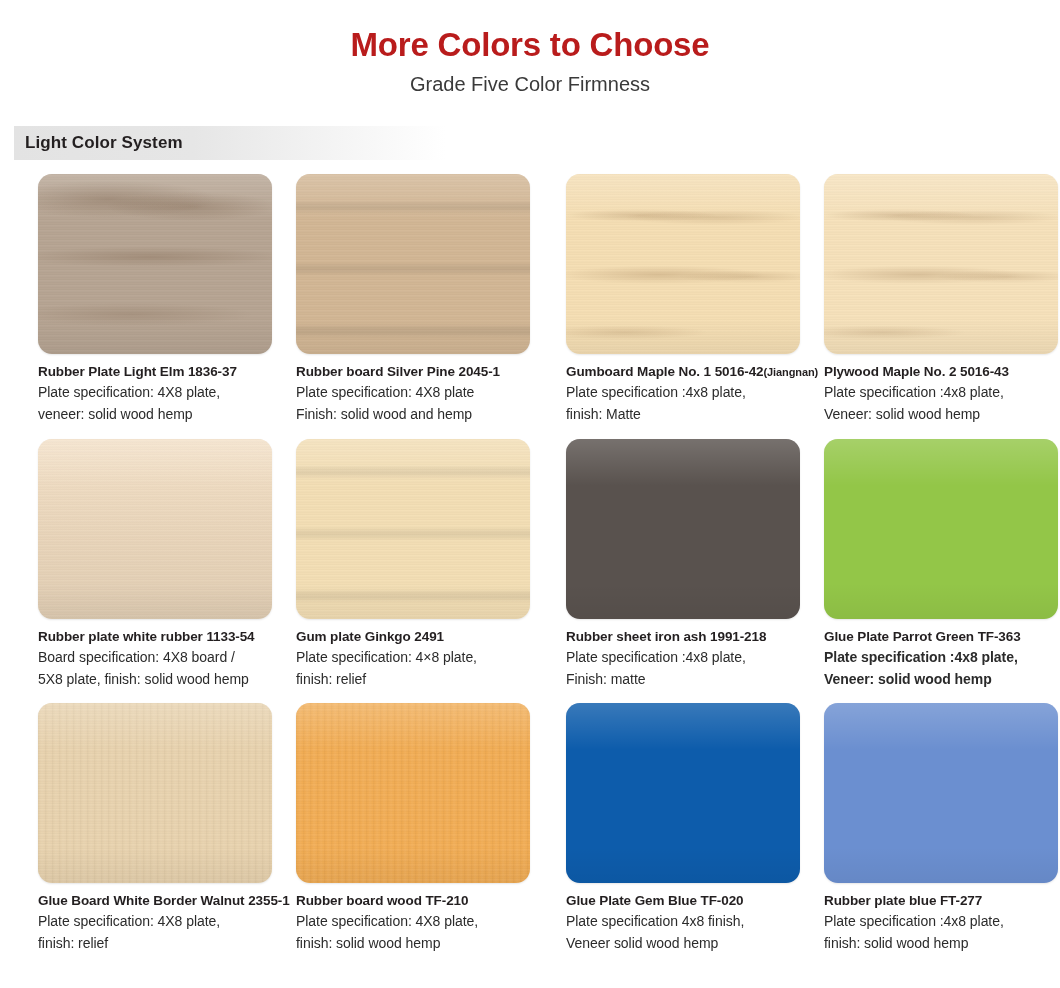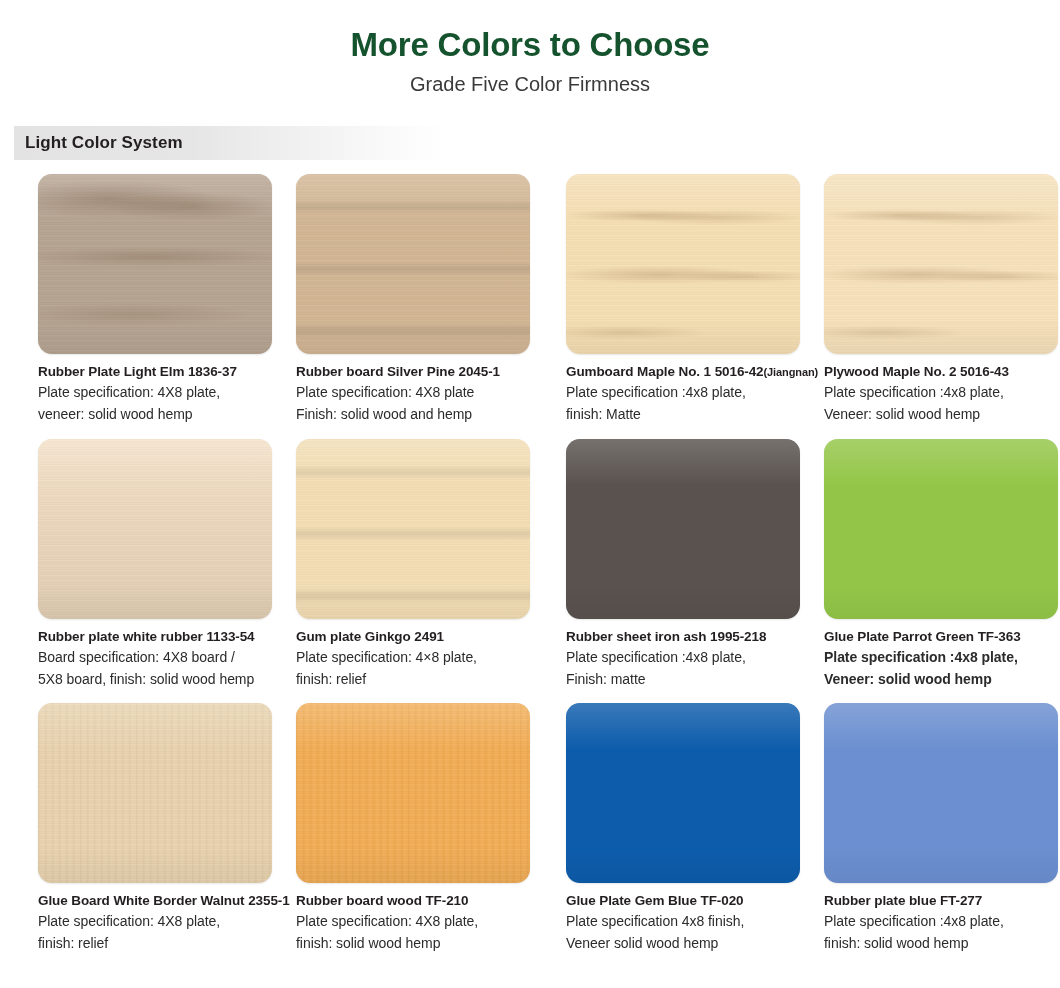--- a/index.html
+++ b/index.html
@@ -19,21 +19,21 @@
 
   
   .page-header {
     padding-top: 26px;
     text-align: center;
   }
   .main-title {
     font-size: 33px;
     font-weight: bold;
     letter-spacing: -0.2px;
-    color: #14532d;
+    color: #b91c1c;
     margin: 0;
     line-height: 1.15;
   }
   .sub-title {
     font-size: 20px;
     font-weight: normal;
     color: #3a3a3a;
     margin: 8px 0 0 0;
     line-height: 1.2;
   }
@@ -236,38 +236,38 @@
     </div>
     <div class="swatch-row">
       <div class="swatch-cell">
         <div class="swatch-img" style="background: rgb(243, 222, 194);">
           <div class="grain fine"></div>
           <div class="grain smooth"></div>
         </div>
         <div class="swatch-caption">
           <div class="swatch-name">Rubber plate white rubber 1133-54</div>
           <div class="swatch-spec">Board specification: 4X8 board /</div>
-          <div class="swatch-spec">5X8 board, finish: solid wood hemp</div>
+          <div class="swatch-spec">5X8 plate, finish: solid wood hemp</div>
         </div>
       </div>
       <div class="swatch-cell">
         <div class="swatch-img" style="background: rgb(244, 223, 181);">
           <div class="grain fine"></div>
           <div class="grain bands"></div>
         </div>
         <div class="swatch-caption">
           <div class="swatch-name">Gum plate Ginkgo 2491</div>
           <div class="swatch-spec">Plate specification: 4×8 plate,</div>
           <div class="swatch-spec">finish: relief</div>
         </div>
       </div>
       <div class="swatch-cell pad-left">
         <div class="swatch-img" style="background: rgb(89, 82, 78);"></div>
         <div class="swatch-caption">
-          <div class="swatch-name">Rubber sheet iron ash 1995-218</div>
+          <div class="swatch-name">Rubber sheet iron ash 1991-218</div>
           <div class="swatch-spec">Plate specification :4x8 plate,</div>
           <div class="swatch-spec">Finish: matte</div>
         </div>
       </div>
       <div class="swatch-cell pad-left">
         <div class="swatch-img" style="background: rgb(147, 198, 72);"></div>
         <div class="swatch-caption">
           <div class="swatch-name">Glue Plate Parrot Green TF-363</div>
           <div class="swatch-spec bold">Plate specification :4x8 plate,</div>
           <div class="swatch-spec bold">Veneer: solid wood hemp</div>

